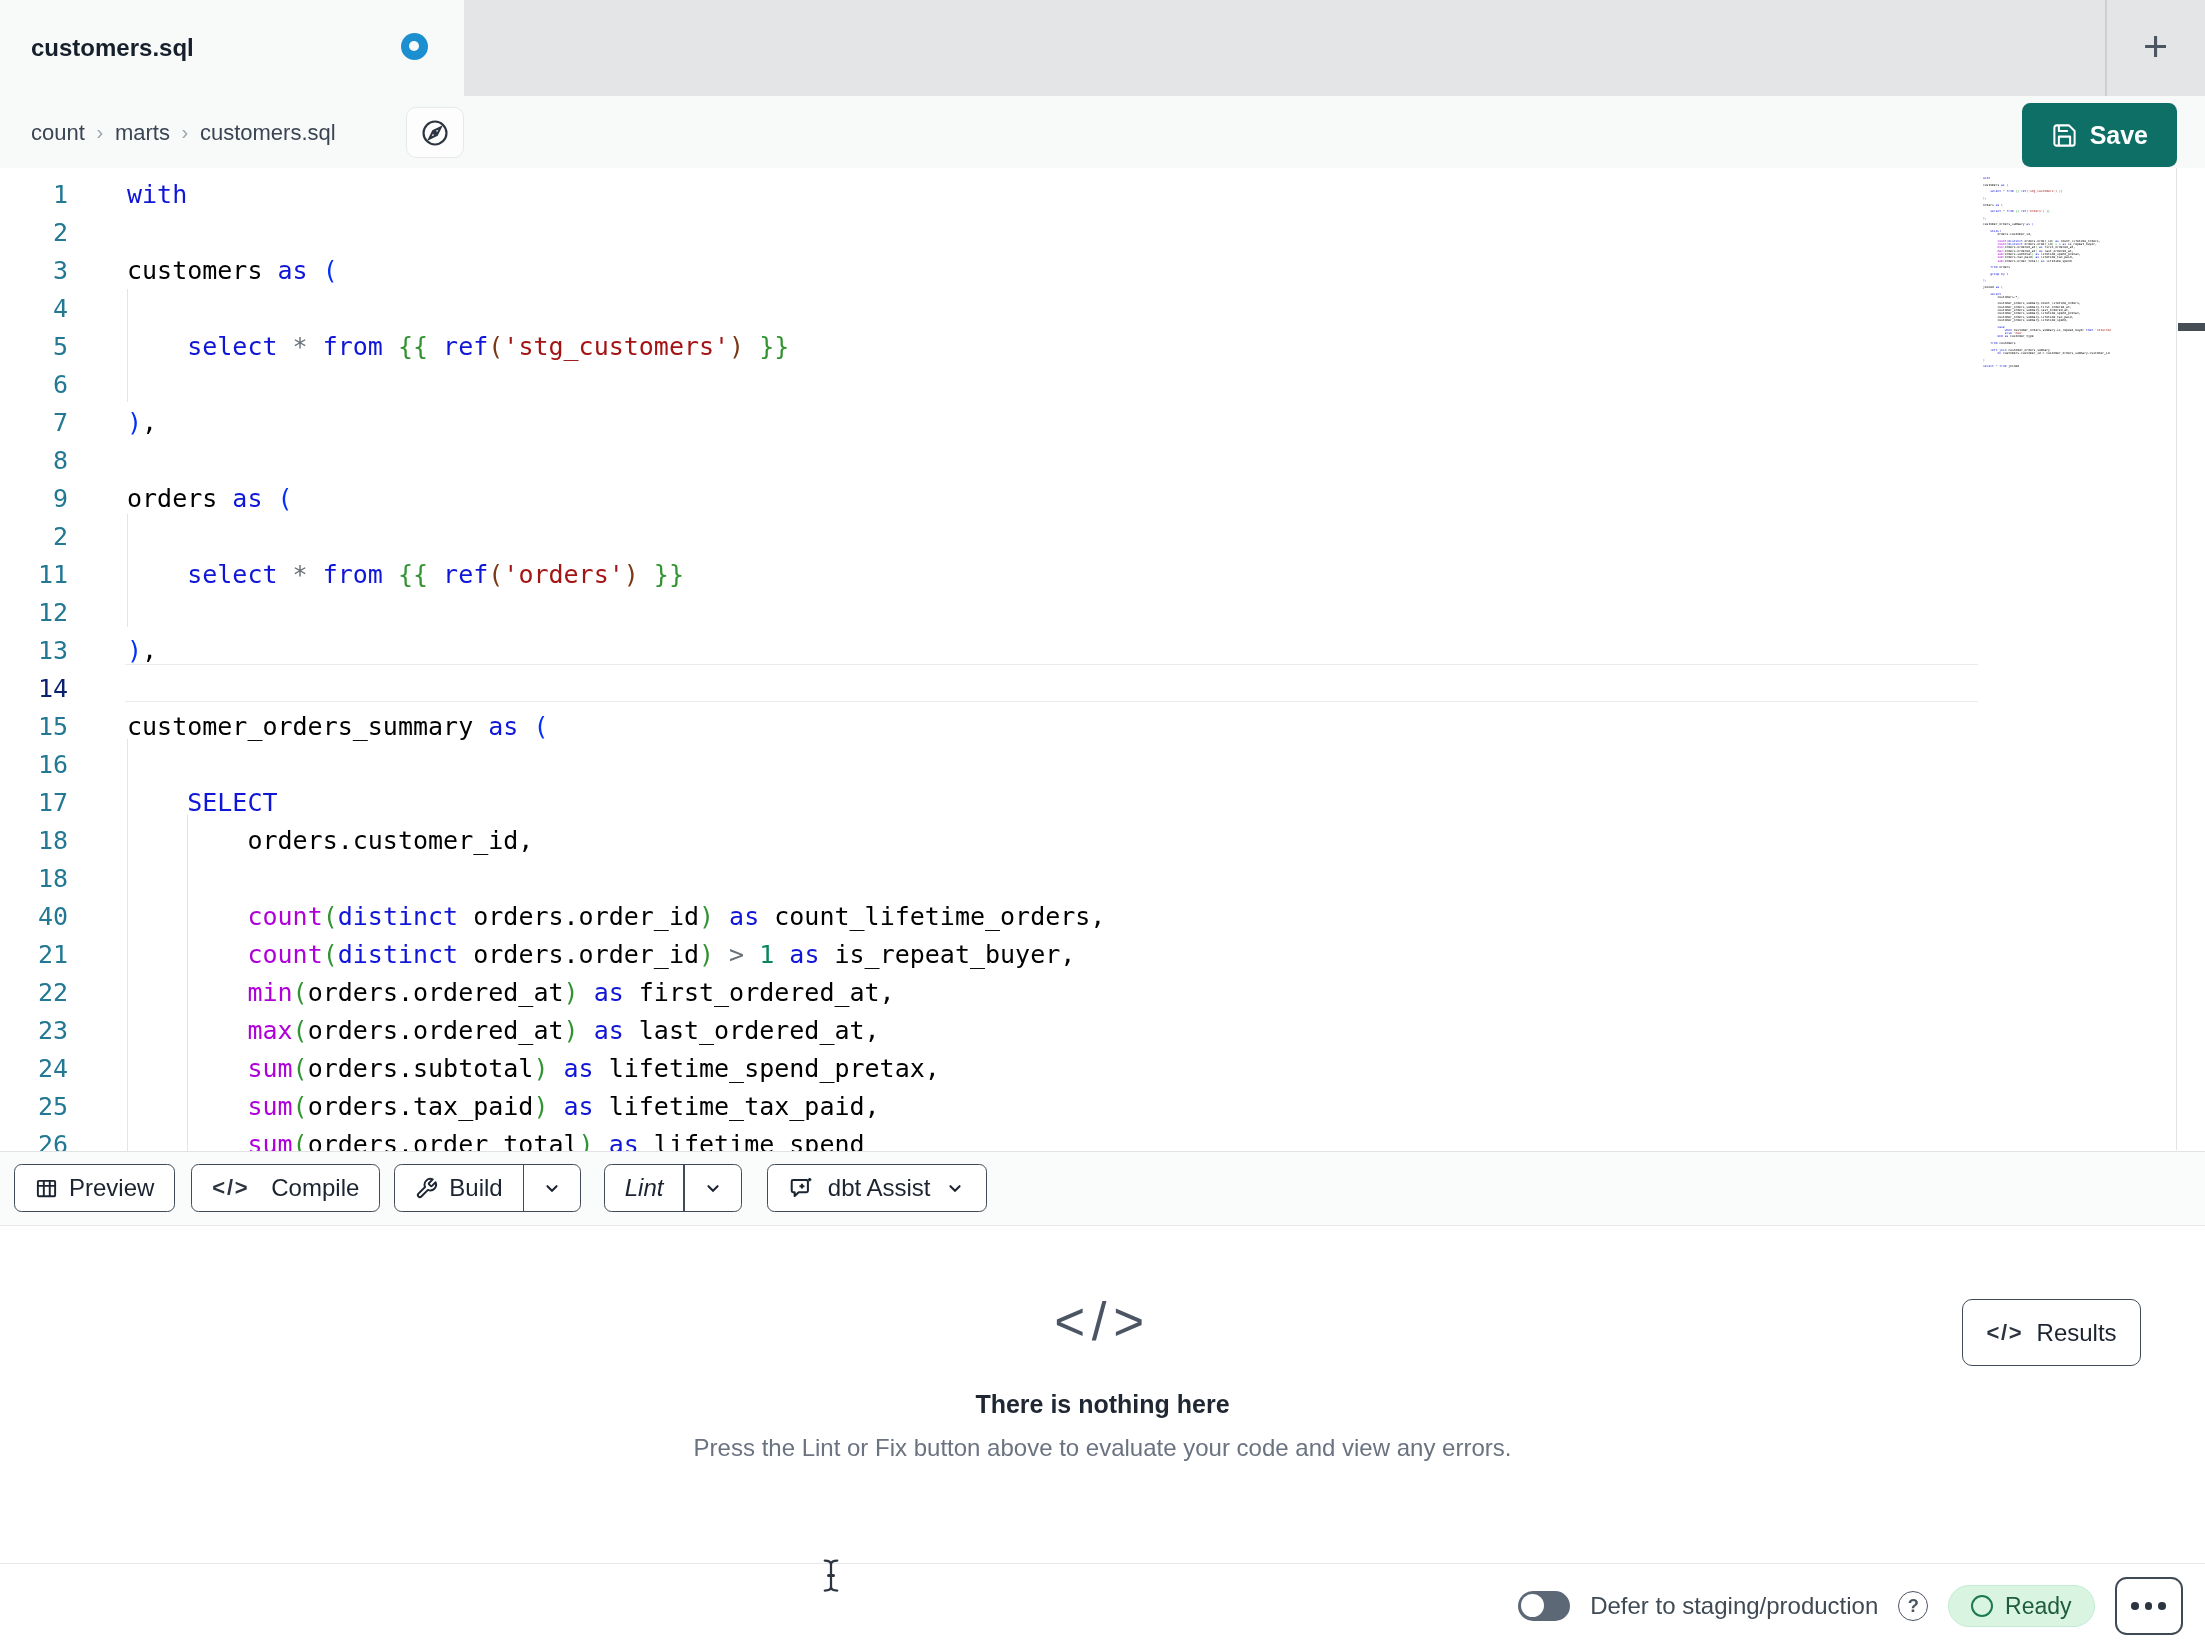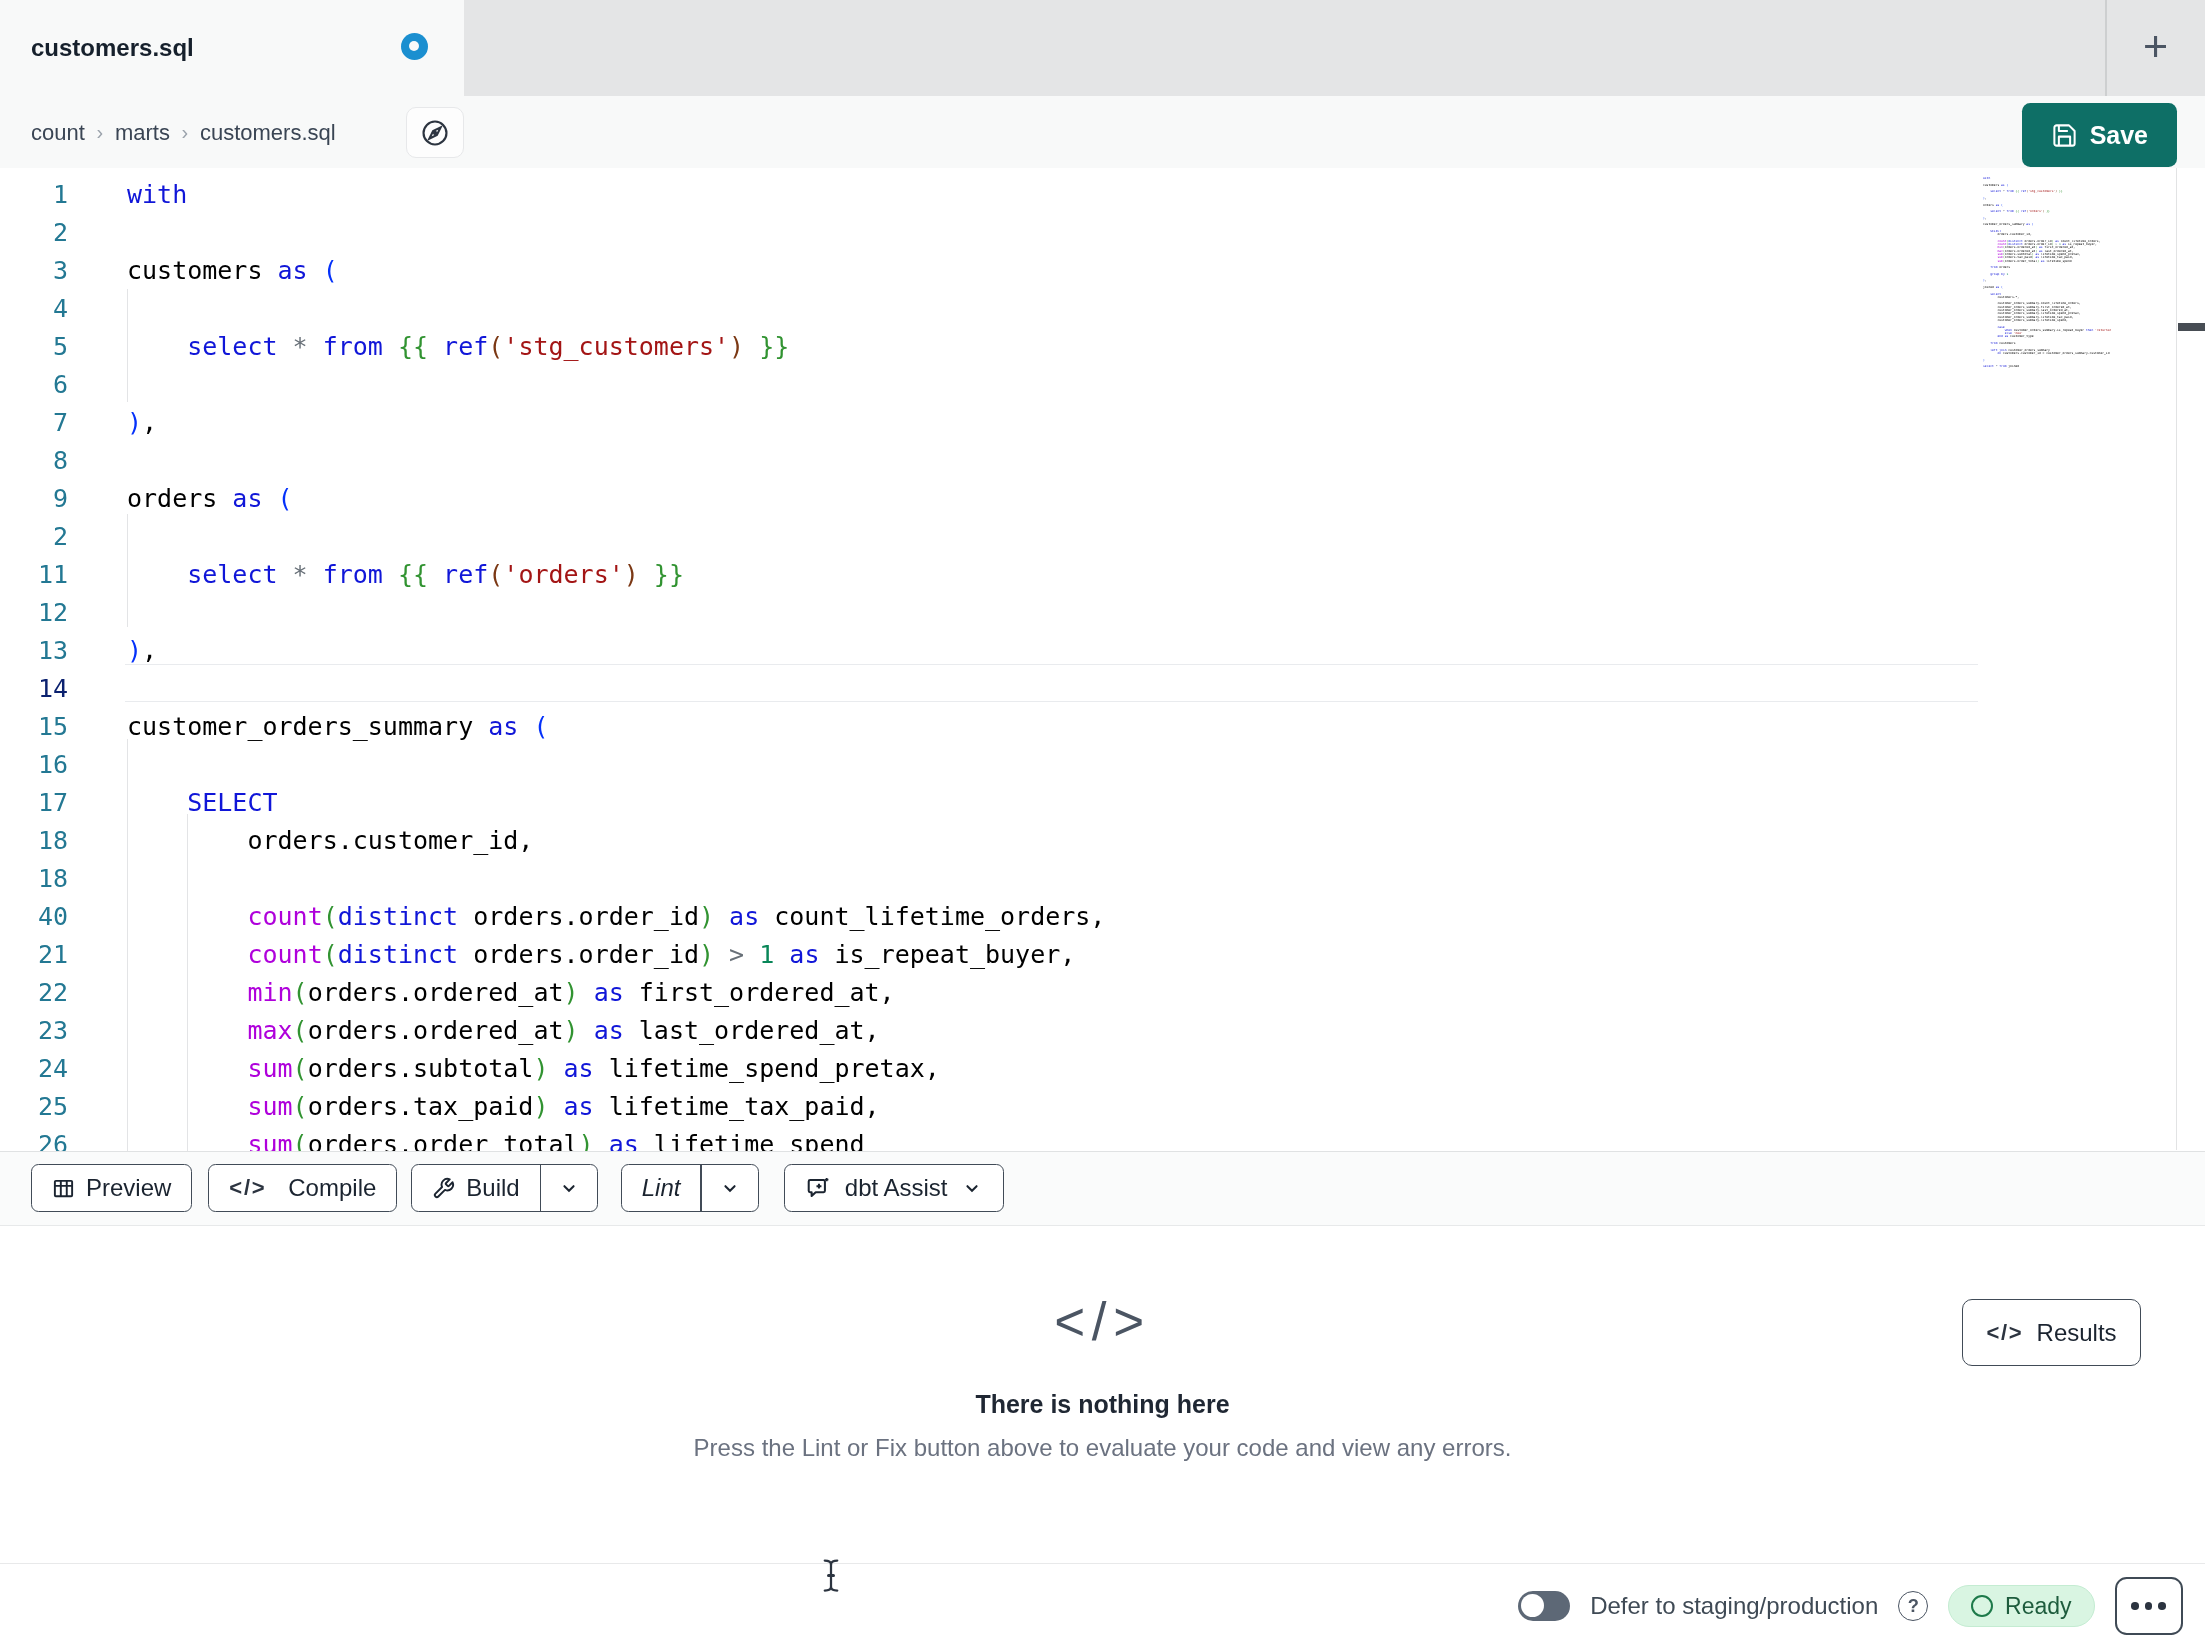--- a/index.html
+++ b/index.html
@@ -33,21 +33,21 @@
   .code-row { height:38px; }
   .guide { position:absolute; width:0.8px; background:#e3e4e6; }
   .cur-line { position:absolute; left:125px; top:496px; width:1853px; height:38px; border-top:1.7px solid #e9ebee; border-bottom:1.7px solid #e9ebee; }
   .minimap { position:absolute; left:1983px; top:9.2px; width:128px; overflow:hidden; cursor:pointer; }
   .mini-row { height:3.3px; font-size:3px; line-height:3.3px; white-space:pre; overflow:hidden; }
   .scroll-line { position:absolute; left:2176px; top:0; width:0.8px; height:982px; background:#e2e3e4; }
   .scroll-marker { position:absolute; left:2178px; top:155px; width:27.5px; height:7.5px; background:#474d54; cursor:pointer; }
 
   
   .actionbar { left:0; top:1151px; width:2205px; height:75px; background:#fafbfb; border-top:1.7px solid #e0e2e3; border-bottom:1.7px solid #e7e9ea; }
-  .bar-left { position:absolute; left:0; top:0; width:1117px; height:72px; display:flex; align-items:center; padding-left:31px; }
+  .bar-left { position:absolute; left:0; top:0; width:1117px; height:72px; display:flex; align-items:center; padding-left:14px; }
   .bar-right { position:absolute; left:1117px; top:0; width:1088px; height:72px; background:#f1f2f3; border-left:1.7px solid #e2e4e5; display:flex; align-items:stretch; padding-left:27px; }
   .btn { height:48px; background:#ffffff; border:1.7px solid #414b57; border-radius:7.5px; display:flex; align-items:center; justify-content:center; font-size:24px; font-weight:500; color:#1b2430; cursor:pointer; font-family:"Liberation Sans", sans-serif; }
   .btn .seg { display:flex; align-items:center; gap:11px; padding:0 20px; height:100%; }
   .btn .split-sep { width:1.7px; height:100%; background:#414b57; }
   .btn .chev-seg { padding:0 16.7px; height:100%; display:flex; align-items:center; }
   .ptab { display:flex; align-items:center; padding:0 37px; font-size:24px; color:#2c3440; cursor:pointer; border-bottom:5.8px solid transparent; }
   .ptab.active { font-weight:bold; border-bottom-color:#99a1a9; }
 
   
   .panel { left:0; top:1226px; width:2205px; height:338px; background:#ffffff; }

